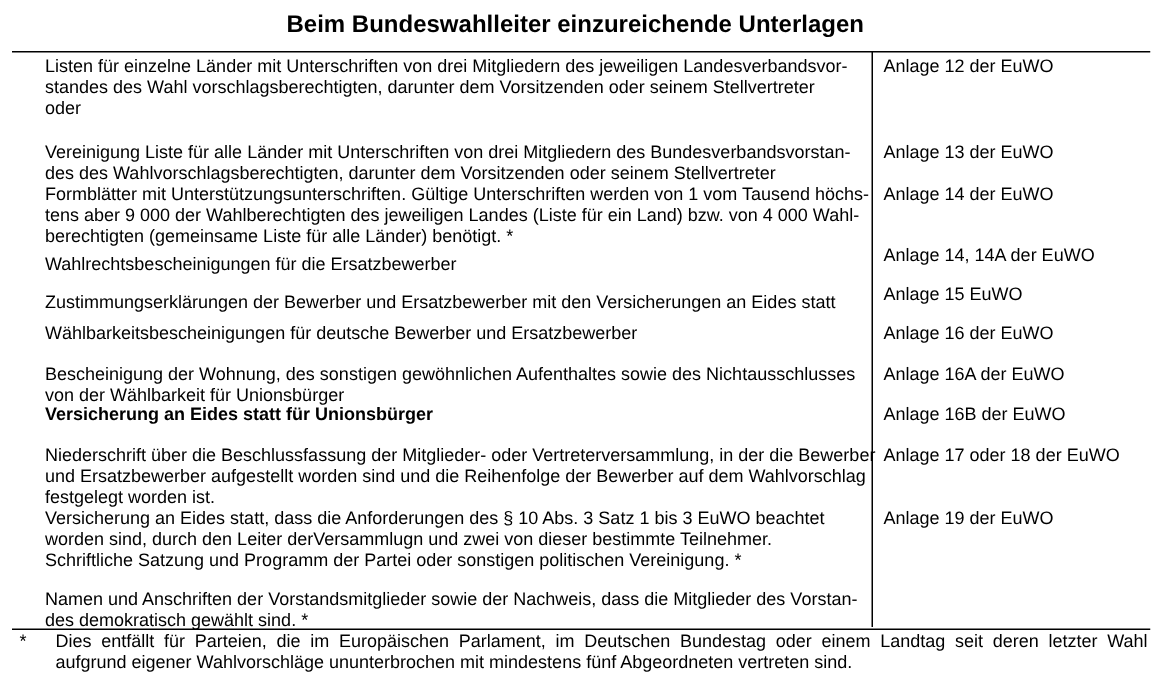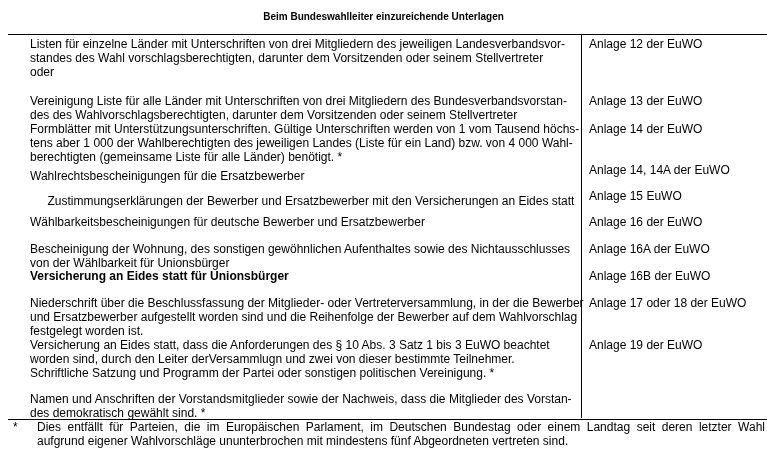--- a/index.html
+++ b/index.html
@@ -17,21 +17,21 @@
       color: #000000;
       line-height: 14px;
     }
     .title {
       position: absolute;
       top: 10px;
       left: 0;
       width: 767px;
       text-align: center;
       font-weight: bold;
-      font-size: 10px;
+      font-size: 16px;
     }
     .table-frame {
       position: absolute;
       top: 34px;
       left: 8px;
       width: 759px;
       height: 384px;
       border-top: 1px solid #000;
       border-bottom: 1px solid #000;
     }
@@ -102,31 +102,31 @@
 <div class="ref" style="top:37px;">Anlage 12 der EuWO</div>
 
 <div class="cell" style="top:94px;">
   <span class="line">Vereinigung Liste für alle Länder mit Unterschriften von drei Mitgliedern des Bundesverbandsvorstan-</span>
   <span class="line">des des Wahlvorschlagsberechtigten, darunter dem Vorsitzenden oder seinem Stellvertreter</span>
 </div>
 <div class="ref" style="top:94px;">Anlage 13 der EuWO</div>
 
 <div class="cell" style="top:122px;">
   <span class="line">Formblätter mit Unterstützungsunterschriften. Gültige Unterschriften werden von 1 vom Tausend höchs-</span>
-  <span class="line">tens aber 1 000 der Wahlberechtigten des jeweiligen Landes (Liste für ein Land) bzw. von 4 000 Wahl-</span>
+  <span class="line">tens aber 9 000 der Wahlberechtigten des jeweiligen Landes (Liste für ein Land) bzw. von 4 000 Wahl-</span>
   <span class="line">berechtigten (gemeinsame Liste für alle Länder) benötigt. *</span>
 </div>
 <div class="ref" style="top:122px;">Anlage 14 der EuWO</div>
 
 <div class="cell" style="top:169px;">
   <span class="line">Wahlrechtsbescheinigungen für die Ersatzbewerber</span>
 </div>
 <div class="ref" style="top:163px;">Anlage 14, 14A der EuWO</div>
 
-<div class="cell" style="top:194px;text-align:center;">
+<div class="cell" style="top:194px;">
   <span class="line">Zustimmungserklärungen der Bewerber und Ersatzbewerber mit den Versicherungen an Eides statt</span>
 </div>
 <div class="ref" style="top:189px;">Anlage 15 EuWO</div>
 
 <div class="cell" style="top:215px;">
   <span class="line">Wählbarkeitsbescheinigungen für deutsche Bewerber und Ersatzbewerber</span>
 </div>
 <div class="ref" style="top:215px;">Anlage 16 der EuWO</div>
 
 <div class="cell" style="top:242px;">

